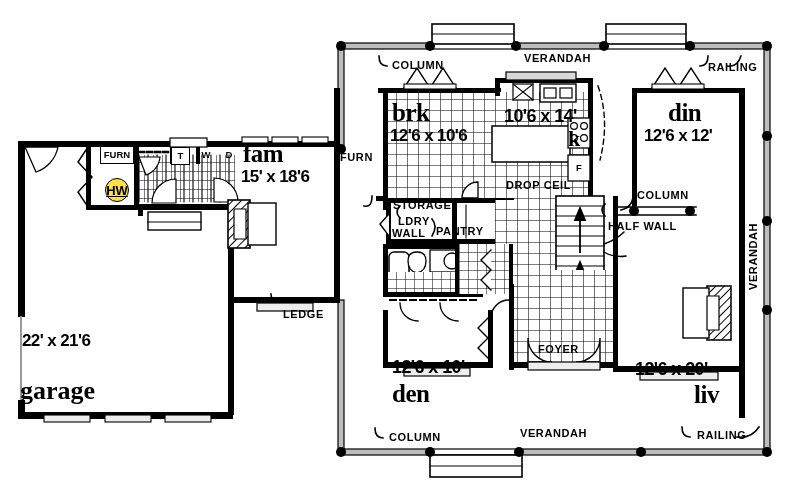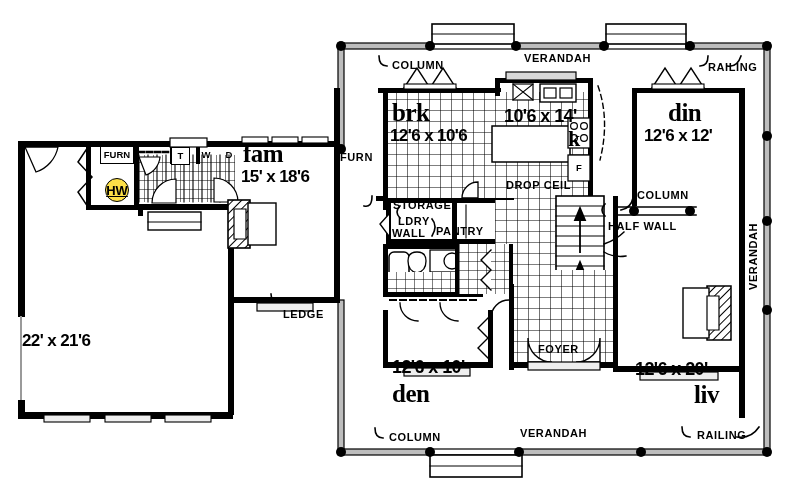--- a/index.html
+++ b/index.html
@@ -446,20 +446,21 @@
         <path d="M621 210 q10 -2 12 -12"></path>
         <path d="M279 302 q-8 0 -8 -8"></path>
         <path d="M400 206 q-6 6 0 12"></path>
         <path d="M605 204 q-6 6 0 12"></path>
       </g>
 
     </g>
   </svg>
 
   <div class="lbl dim" style="left:22px; top:332px;">22' x 21'6</div>
+  <div class="lbl room-name garage" style="left:20px; top:378px;">garage</div>
 
   <div class="lbl room-name" style="left:243px; top:141px;">fam</div>
   <div class="lbl dim" style="left:241px; top:168px;">15' x 18'6</div>
 
   <div class="lbl room-name" style="left:392px; top:100px;">brk</div>
   <div class="lbl dim" style="left:390px; top:127px;">12'6 x 10'6</div>
 
   <div class="lbl dim lg" style="left:504px; top:107px;">10'6 x 14'</div>
   <div class="lbl room-name small" style="left:568px; top:128px;">k</div>
 

